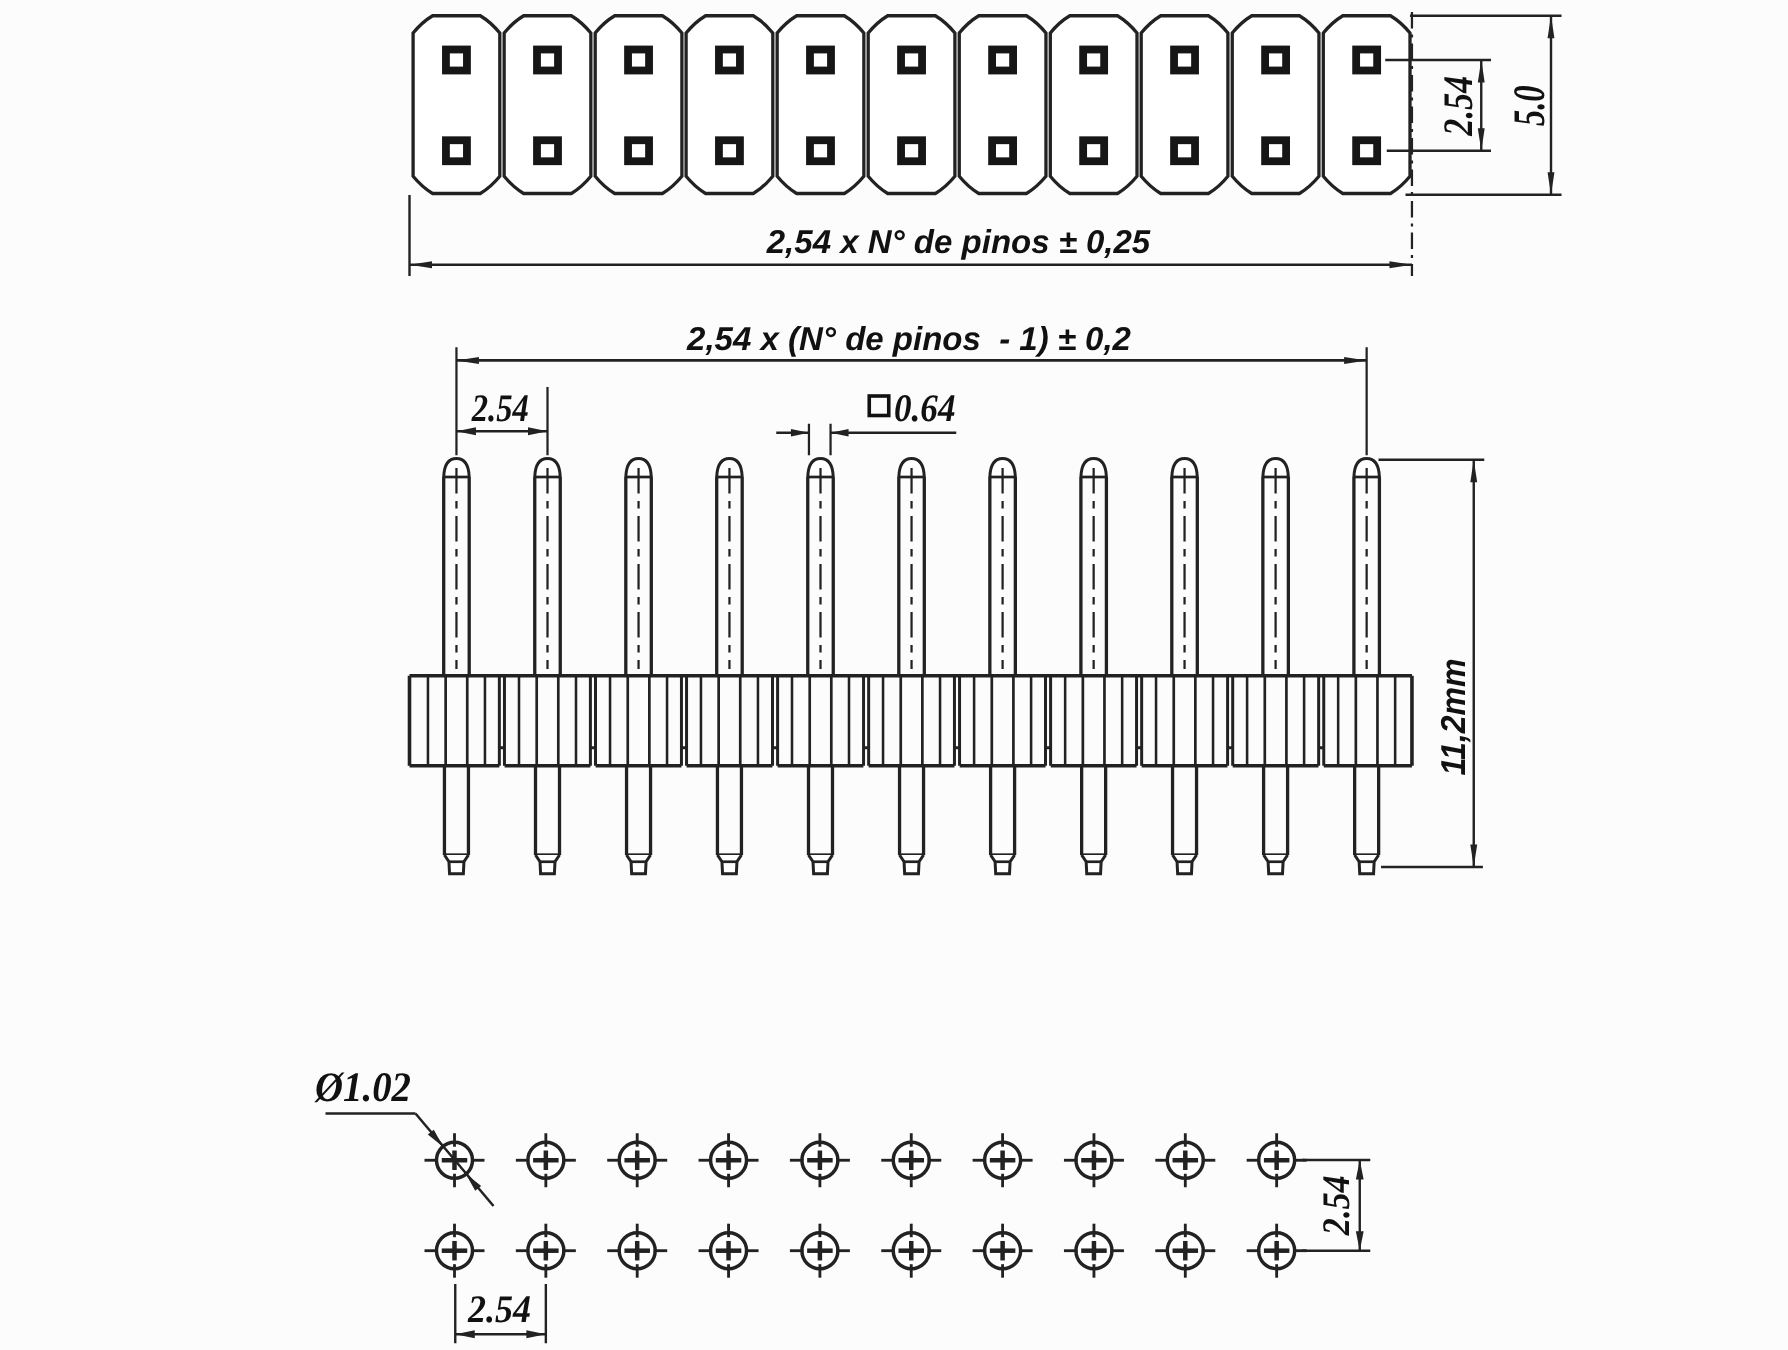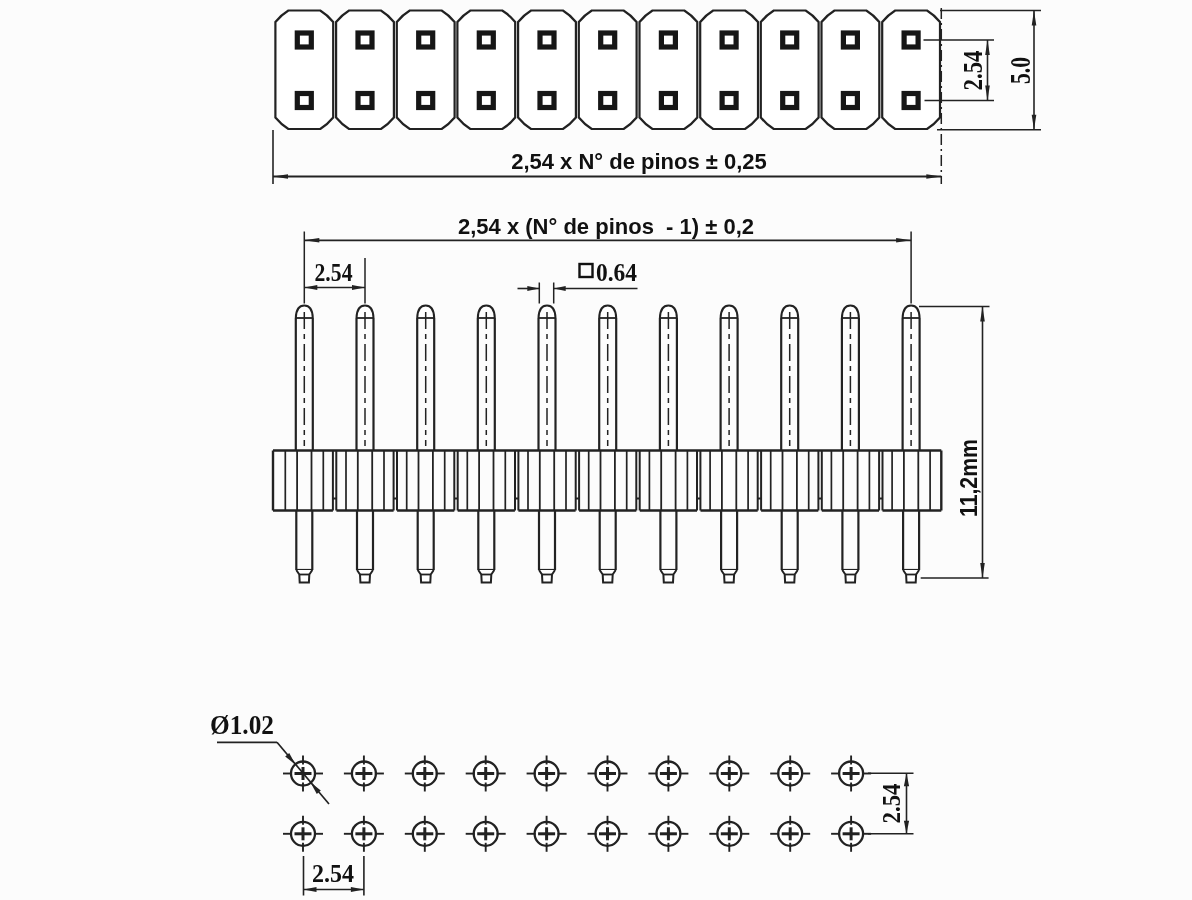--- a/index.html
+++ b/index.html
@@ -1,16 +1,16 @@
 <!DOCTYPE html>
 <html><head>
 <meta charset="utf-8">
 <style>
   html, body { margin: 0; padding: 0; background: #fcfcfc; }
-  .sheet { width: 1192px; height: 900px; position: relative; overflow: hidden; background: #fcfcfc; }
+  .sheet { width: 1192px; height: 900px; position: relative; overflow: hidden; background: #fcfcfc; font-style: italic; }
   svg { display: block; filter: blur(0.45px); }
 </style>
 </head>
 <body>
 
 <div class="sheet">
 <svg width="1192" height="900" viewBox="0 0 1192 900">
 
 <path d="M 288.4 10.5 L 320.2 10.5 Q 327.3 14.8 333.2 22.0 L 333.2 117.5 Q 327.3 124.7 320.2 129.0 L 288.4 129.0 Q 281.3 124.7 275.4 117.5 L 275.4 22.0 Q 281.3 14.8 288.4 10.5 Z" fill="#fff" stroke="#222222" stroke-width="2.2"></path>
 

